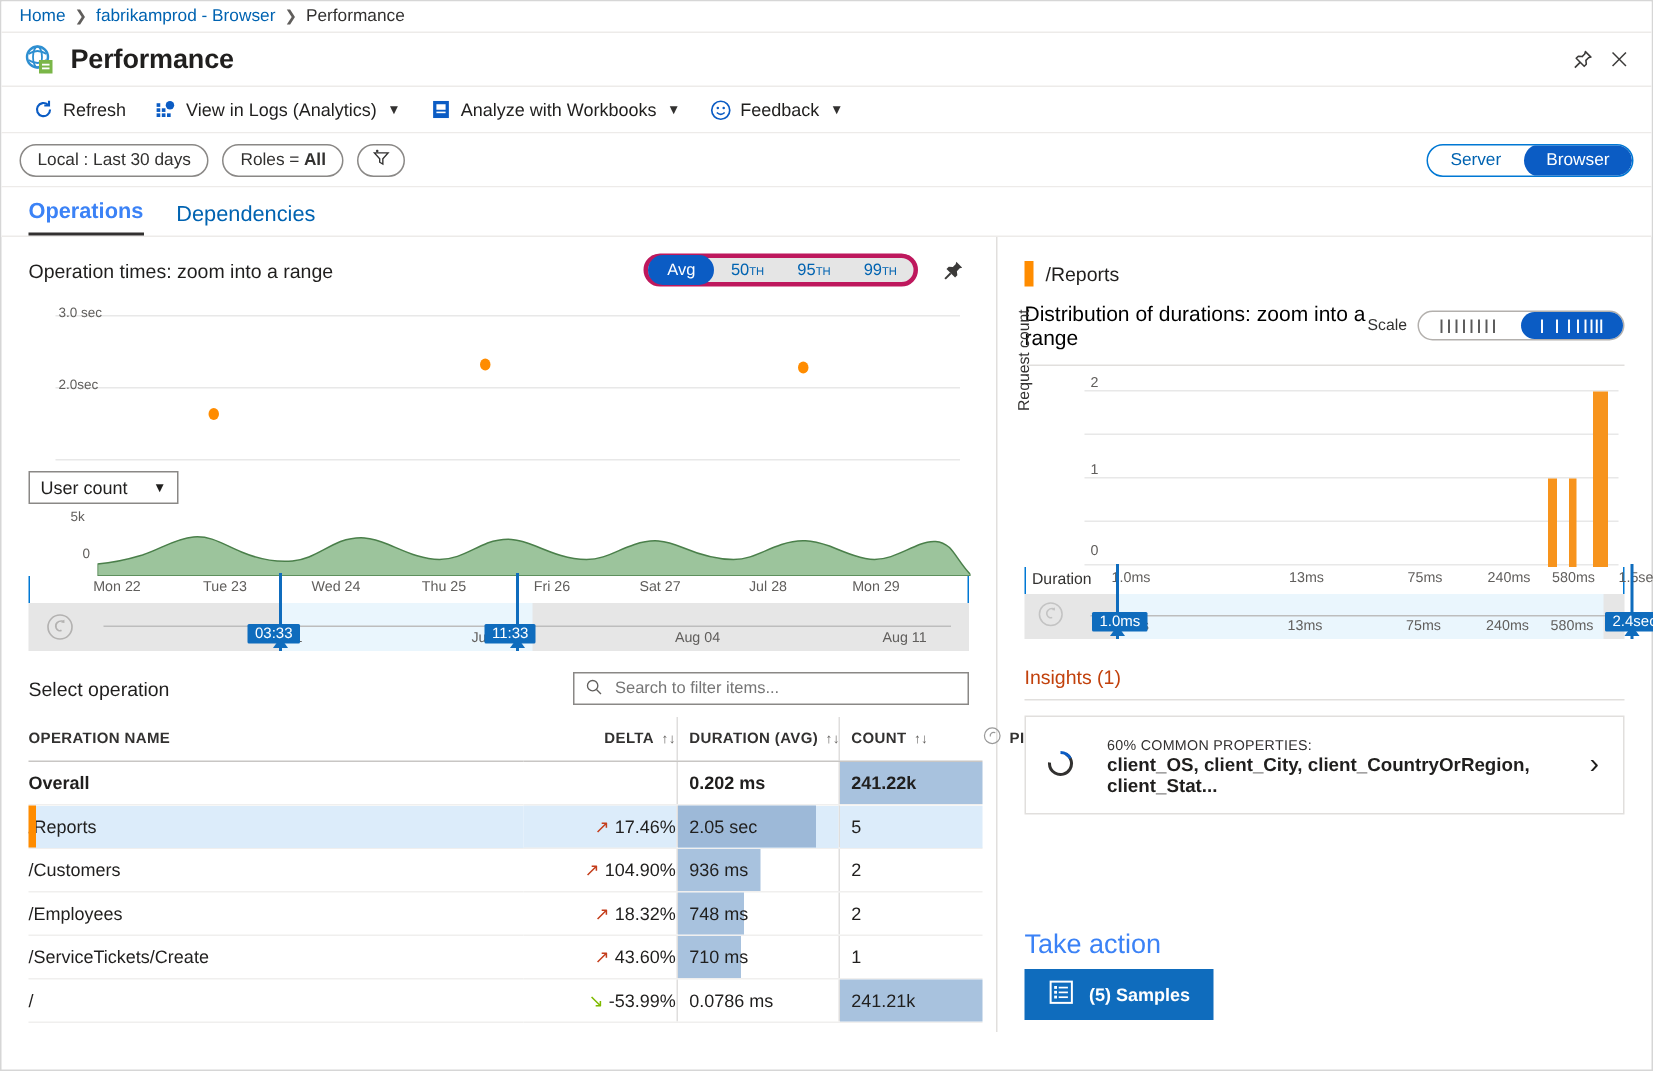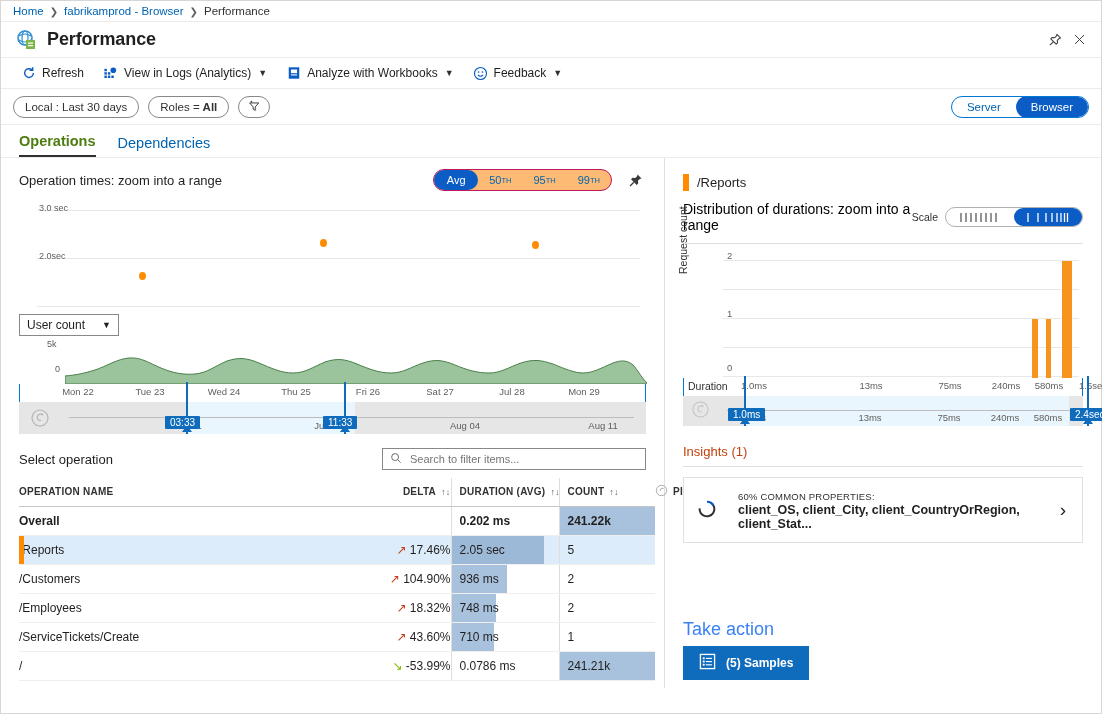--- a/index.html
+++ b/index.html
@@ -67,33 +67,33 @@
   .seg .opt {
     height:22px; padding:0 15px; display:flex; align-items:center;
     font-size:11.5px; color:#0063b1; cursor:pointer; border-radius:11px;
   }
   .seg .opt.on { background:#0b5cc4; color:#fff; font-weight:400; }
 
   
   .tabs { height:33px; display:flex; align-items:flex-end; gap:22px; padding:0 18px;
     border-bottom:1px solid #edebe9; background:#fff; }
   .tab { font-size:14.5px; padding-bottom:6px; cursor:pointer; color:#0063b1; }
-  .tab.on { color:#4d7c0f; font-weight:600; border-bottom:2px solid #323130; }
+  .tab.on { color:#3b82f6; font-weight:600; border-bottom:2px solid #323130; }
 
   
   .split { display:flex; height:530px; }
   .left { width:664px; border-right:1px solid #e1dfdd; position:relative; }
   .right { flex:1; position:relative; }
 
   
   .lhead { height:44px; display:flex; align-items:center; padding:0 18px; }
   .lhead .lbl { font-size:13px; color:#201f1e; }
   .lhead .sp { flex:1; }
-  .pctseg { height:22px; display:inline-flex; align-items:center; border:1px solid #be185d;
-    border-radius:11px; background:#fdba74; padding:0; }
+  .pctseg { height:22px; display:inline-flex; align-items:center; border:3px solid #be185d;
+    border-radius:11px; background:#e5e5e5; padding:0; }
   .pctseg .opt { height:20px; min-width:44px; padding:0 11px; display:flex; align-items:center;
     justify-content:center; font-size:11px; color:#0063b1; cursor:pointer; border-radius:11px; }
   .pctseg .opt.on { background:#0b5cc4; color:#fff; }
   .pctseg .opt sup { font-size:7.5px; }
   .pinbtn { width:22px; height:22px; margin-left:12px; display:flex; align-items:center;
     justify-content:center; cursor:pointer; }
 
   
   .scatter { position:relative; margin:0 18px; height:112px; }
   .gridline { position:absolute; left:18px; right:6px; height:1px; background:#e8e8e8; }

